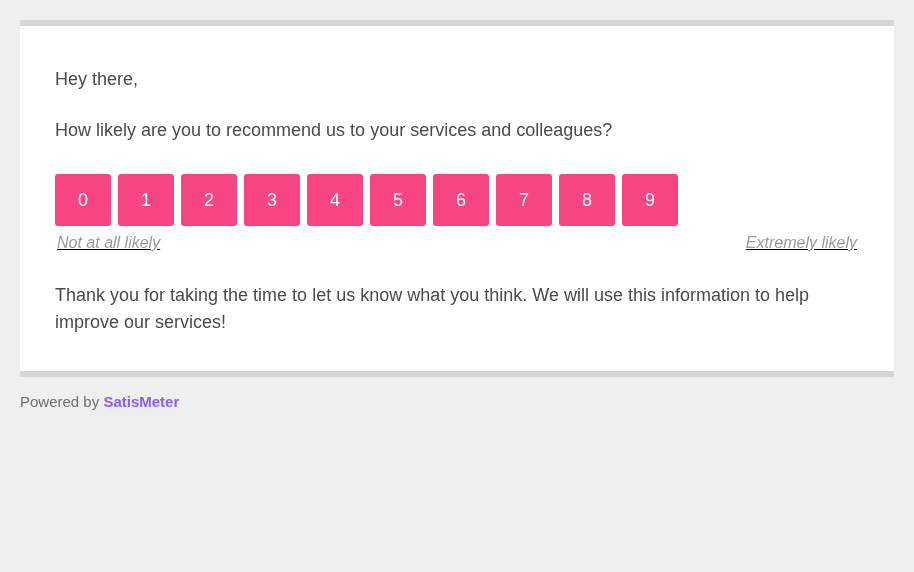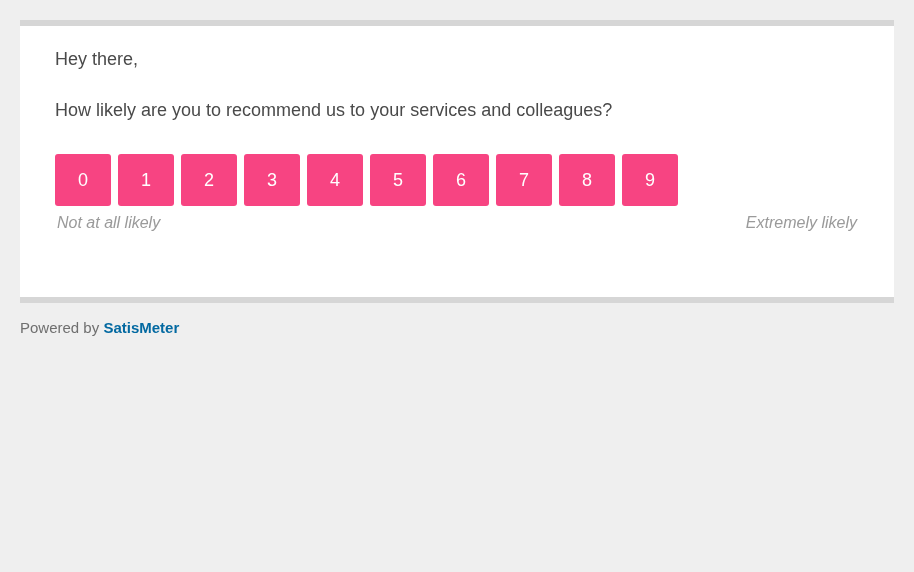--- a/index.html
+++ b/index.html
@@ -18,21 +18,21 @@
       background-color: #efefef;
       padding: 0;
     }
     .top-bar {
       height: 6px;
       background-color: #d6d6d6;
       margin-bottom: 0;
     }
     .card {
       background-color: #ffffff;
-      padding: 20px 35px 35px 35px;
+      padding: 40px 35px 35px 35px;
     }
     .survey-text {
       color: #4a4a4a;
       font-size: 18px;
       line-height: 1.5;
       margin-bottom: 24px;
     }
     .survey-text.last {
       margin-bottom: 0;
     }
@@ -55,37 +55,38 @@
       cursor: pointer;
       display: flex;
       align-items: center;
       justify-content: center;
     }
     .rating-labels {
       display: flex;
       justify-content: space-between;
       margin-bottom: 30px;
       padding: 0 2px;
+      text-decoration: underline;
     }
     .rating-label {
       color: #9a9a9a;
       font-size: 16px;
       font-style: italic;
     }
     .footer-bar {
       height: 6px;
       background-color: #d6d6d6;
     }
     .powered-by {
       padding: 16px 0 0 0;
       font-size: 15px;
       color: #6f6f6f;
     }
     .powered-by-brand {
-      color: #0369a1;
+      color: #8b5cf6;
       font-weight: 600;
     }
   </style>
 </head>
 <body>
 
 <div class="outer-container">
   <div class="top-bar"></div>
   <div class="card">
     <p class="survey-text">Hey there,</p>
@@ -102,18 +103,19 @@
       <button class="rating-button">7</button>
       <button class="rating-button">8</button>
       <button class="rating-button">9</button>
     </div>
 
     <div class="rating-labels">
       <span class="rating-label">Not at all likely</span>
       <span class="rating-label">Extremely likely</span>
     </div>
 
+    <p class="survey-text last">Thank you for taking the time to let us know what you think. We will use this information to help improve our services!</p>
   </div>
   <div class="footer-bar"></div>
   <div class="powered-by">
     <span>Powered by </span><a class="powered-by-brand">SatisMeter</a>
   </div>
 </div>
 
 </body></html>

